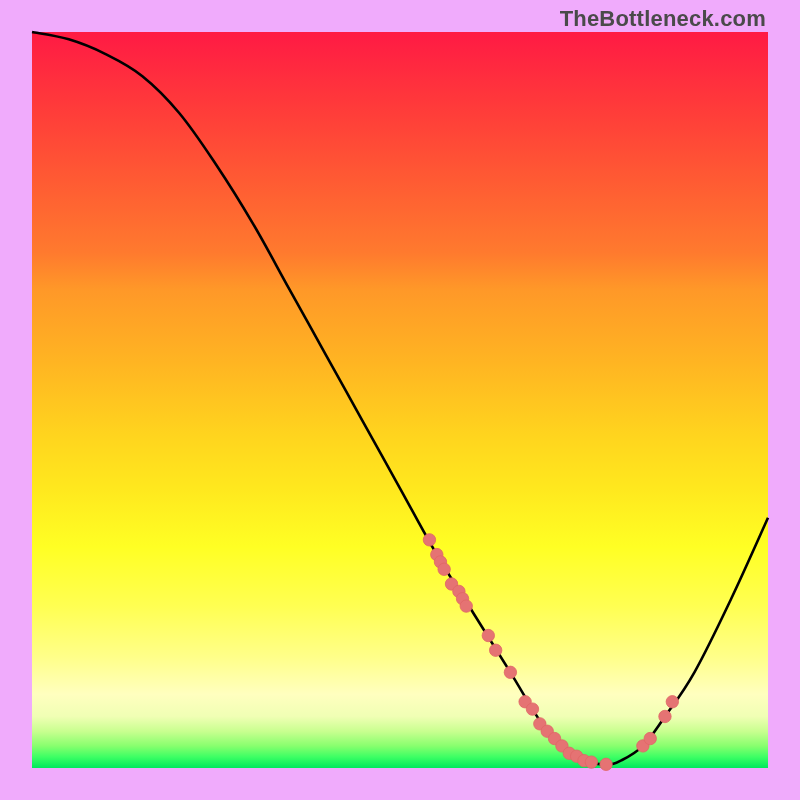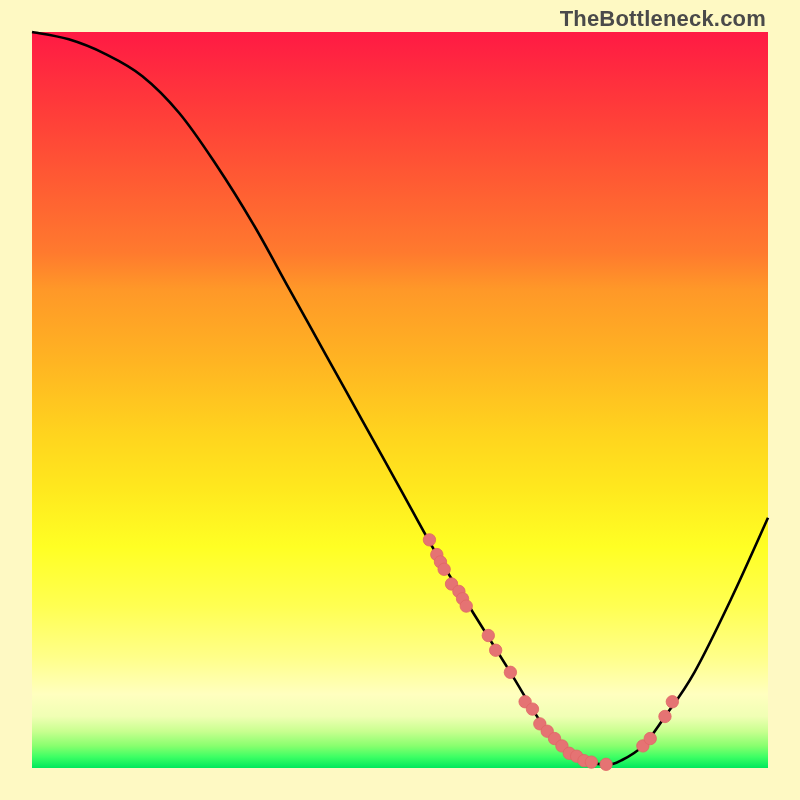--- a/index.html
+++ b/index.html
@@ -10,21 +10,21 @@
     background: #000;
     overflow: hidden;
     font-family: Arial, Helvetica, sans-serif;
   }
   .frame {
     position: absolute;
     top: 0;
     left: 0;
     width: 800px;
     height: 800px;
-    background: #fef9c3;
+    background: #f0abfc;
   }
   .plot {
     position: absolute;
     left: 32px;
     top: 32px;
     width: 736px;
     height: 736px;
     
     background: linear-gradient(
       to bottom,

